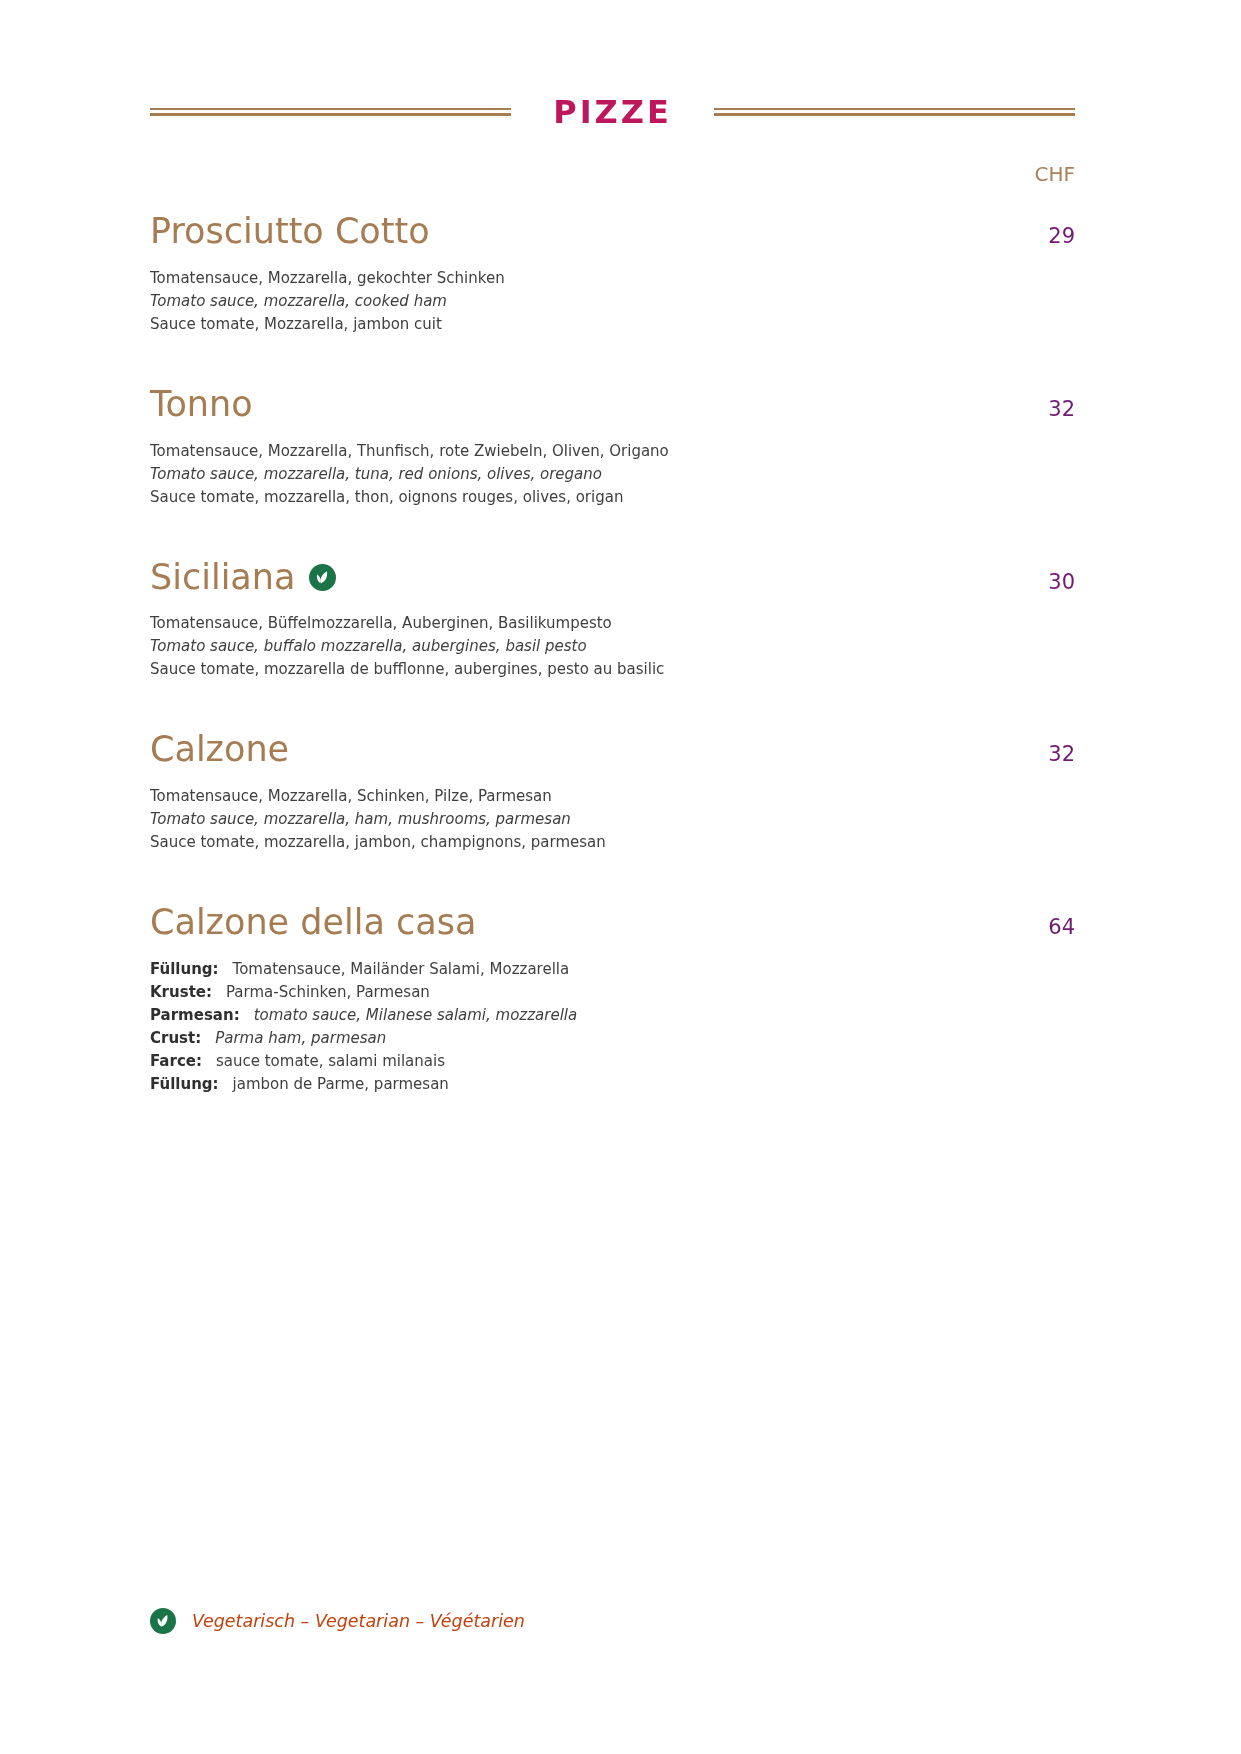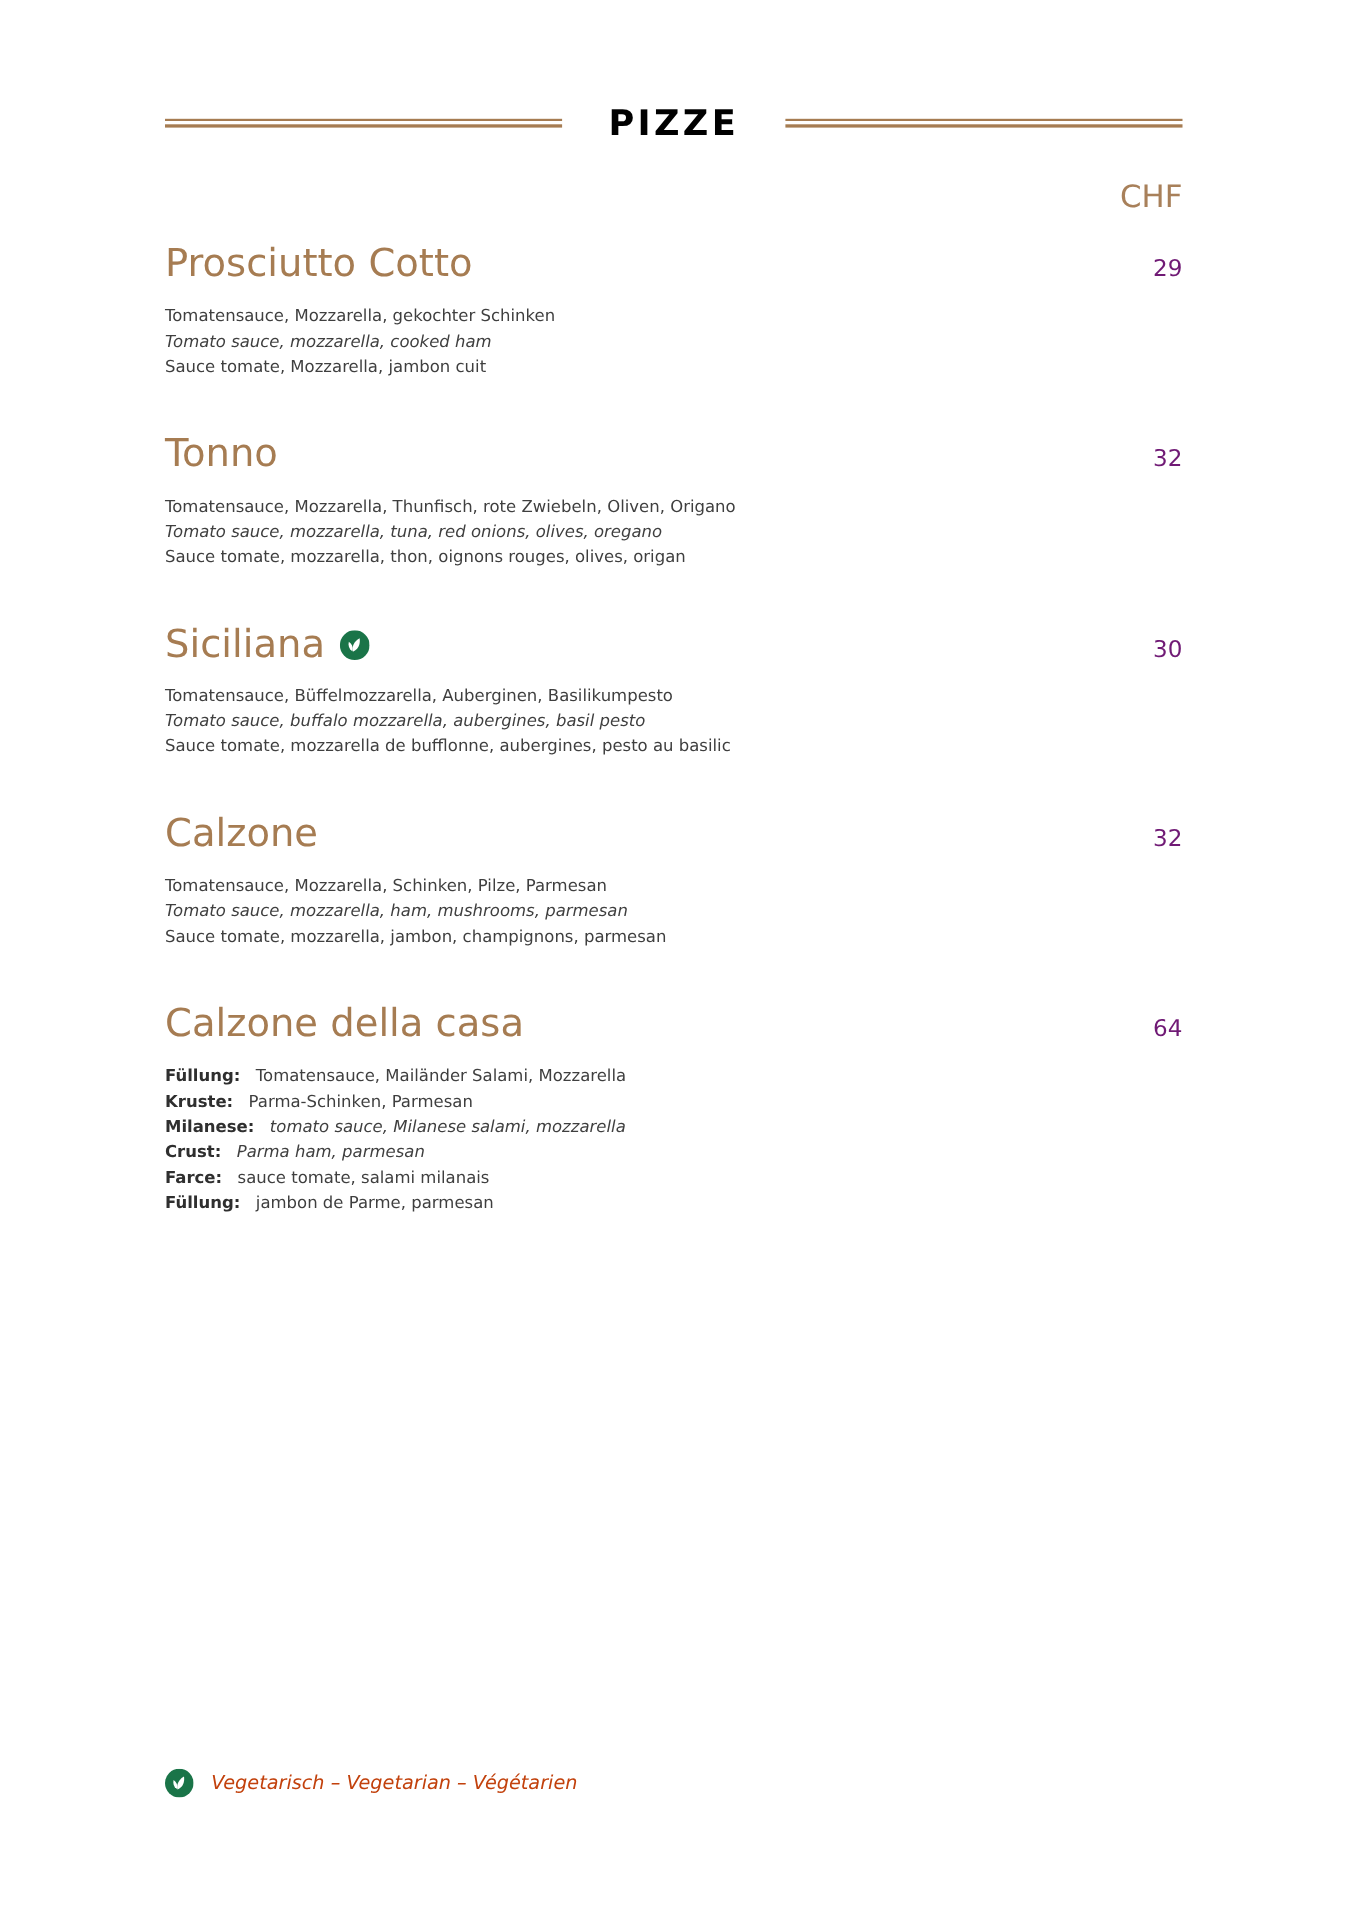--- a/index.html
+++ b/index.html
@@ -3,22 +3,22 @@
 <meta charset="utf-8">
 <style>
   html,body{margin:0;padding:0;background:#fff;}
   .page{
     position:relative;width:1241px;height:1754px;background:#ffffff;
     box-sizing:border-box;padding:96px 166px 0 150px;
     font-family:"DejaVu Sans","Liberation Sans",sans-serif;color:#3f3f3f;overflow:hidden;
   }
   .header{display:flex;align-items:center;gap:42px;margin-bottom:34px;}
   .rule{flex:1;height:3px;border-top:2px solid #a67c52;border-bottom:3px solid #a67c52;}
-  .title{font-size:32px;font-weight:bold;color:#000000;letter-spacing:3px;line-height:1;}
-  .chf{margin:14px 0 12px 0;text-align:right;font-size:28px;color:#a8805a;}
+  .title{font-size:32px;font-weight:bold;color:#be185d;letter-spacing:3px;line-height:1;}
+  .chf{margin:14px 0 12px 0;text-align:right;font-size:20px;color:#a8805a;}
   .item{margin-bottom:35px;}
   .item-head{display:flex;justify-content:space-between;align-items:baseline;margin-bottom:13px;}
   .item-name{font-size:35px;font-weight:normal;color:#a67c52;display:flex;align-items:center;gap:14px;line-height:1.25;margin-top:12px;}
   .price{font-size:21px;color:#701a75;}
   .line{margin:0;font-size:15px;line-height:23px;color:#3f3f3f;}
   .en{font-style:italic;}
   .lbl{color:#2f2f2f;font-weight:bold;margin-right:14px;font-style:normal;}
   .veg-badge{display:inline-flex;}
   .veg-badge svg{width:27px;height:27px;display:block;}
   .footer{position:absolute;left:150px;top:1608px;display:flex;align-items:center;gap:16px;}
@@ -87,21 +87,21 @@
     <p class="line">Sauce tomate, mozzarella, jambon, champignons, parmesan</p>
   </div>
 
   <div class="item">
     <div class="item-head">
       <span class="item-name">Calzone della casa</span>
       <span class="price">64</span>
     </div>
     <p class="line"><span class="lbl">Füllung:</span><span>Tomatensauce, Mailänder Salami, Mozzarella</span></p>
     <p class="line"><span class="lbl">Kruste:</span><span>Parma-Schinken, Parmesan</span></p>
-    <p class="line en"><span class="lbl">Milanese:</span><span>tomato sauce, Milanese salami, mozzarella</span></p>
+    <p class="line en"><span class="lbl">Parmesan:</span><span>tomato sauce, Milanese salami, mozzarella</span></p>
     <p class="line en"><span class="lbl">Crust:</span><span>Parma ham, parmesan</span></p>
     <p class="line"><span class="lbl">Farce:</span><span>sauce tomate, salami milanais</span></p>
     <p class="line"><span class="lbl">Füllung:</span><span>jambon de Parme, parmesan</span></p>
   </div>
 
   <div class="footer">
     <span class="veg-badge">
       <svg viewBox="0 0 28 28" aria-hidden="true">
         <circle cx="14" cy="14" r="14" fill="#1a7448"></circle>
         <path d="M12.2 20.2 C11.1 15.4 13.2 10.6 18.6 7.6 C19.5 13.6 17.1 18.3 12.2 20.2 Z" fill="#ffffff"></path>

